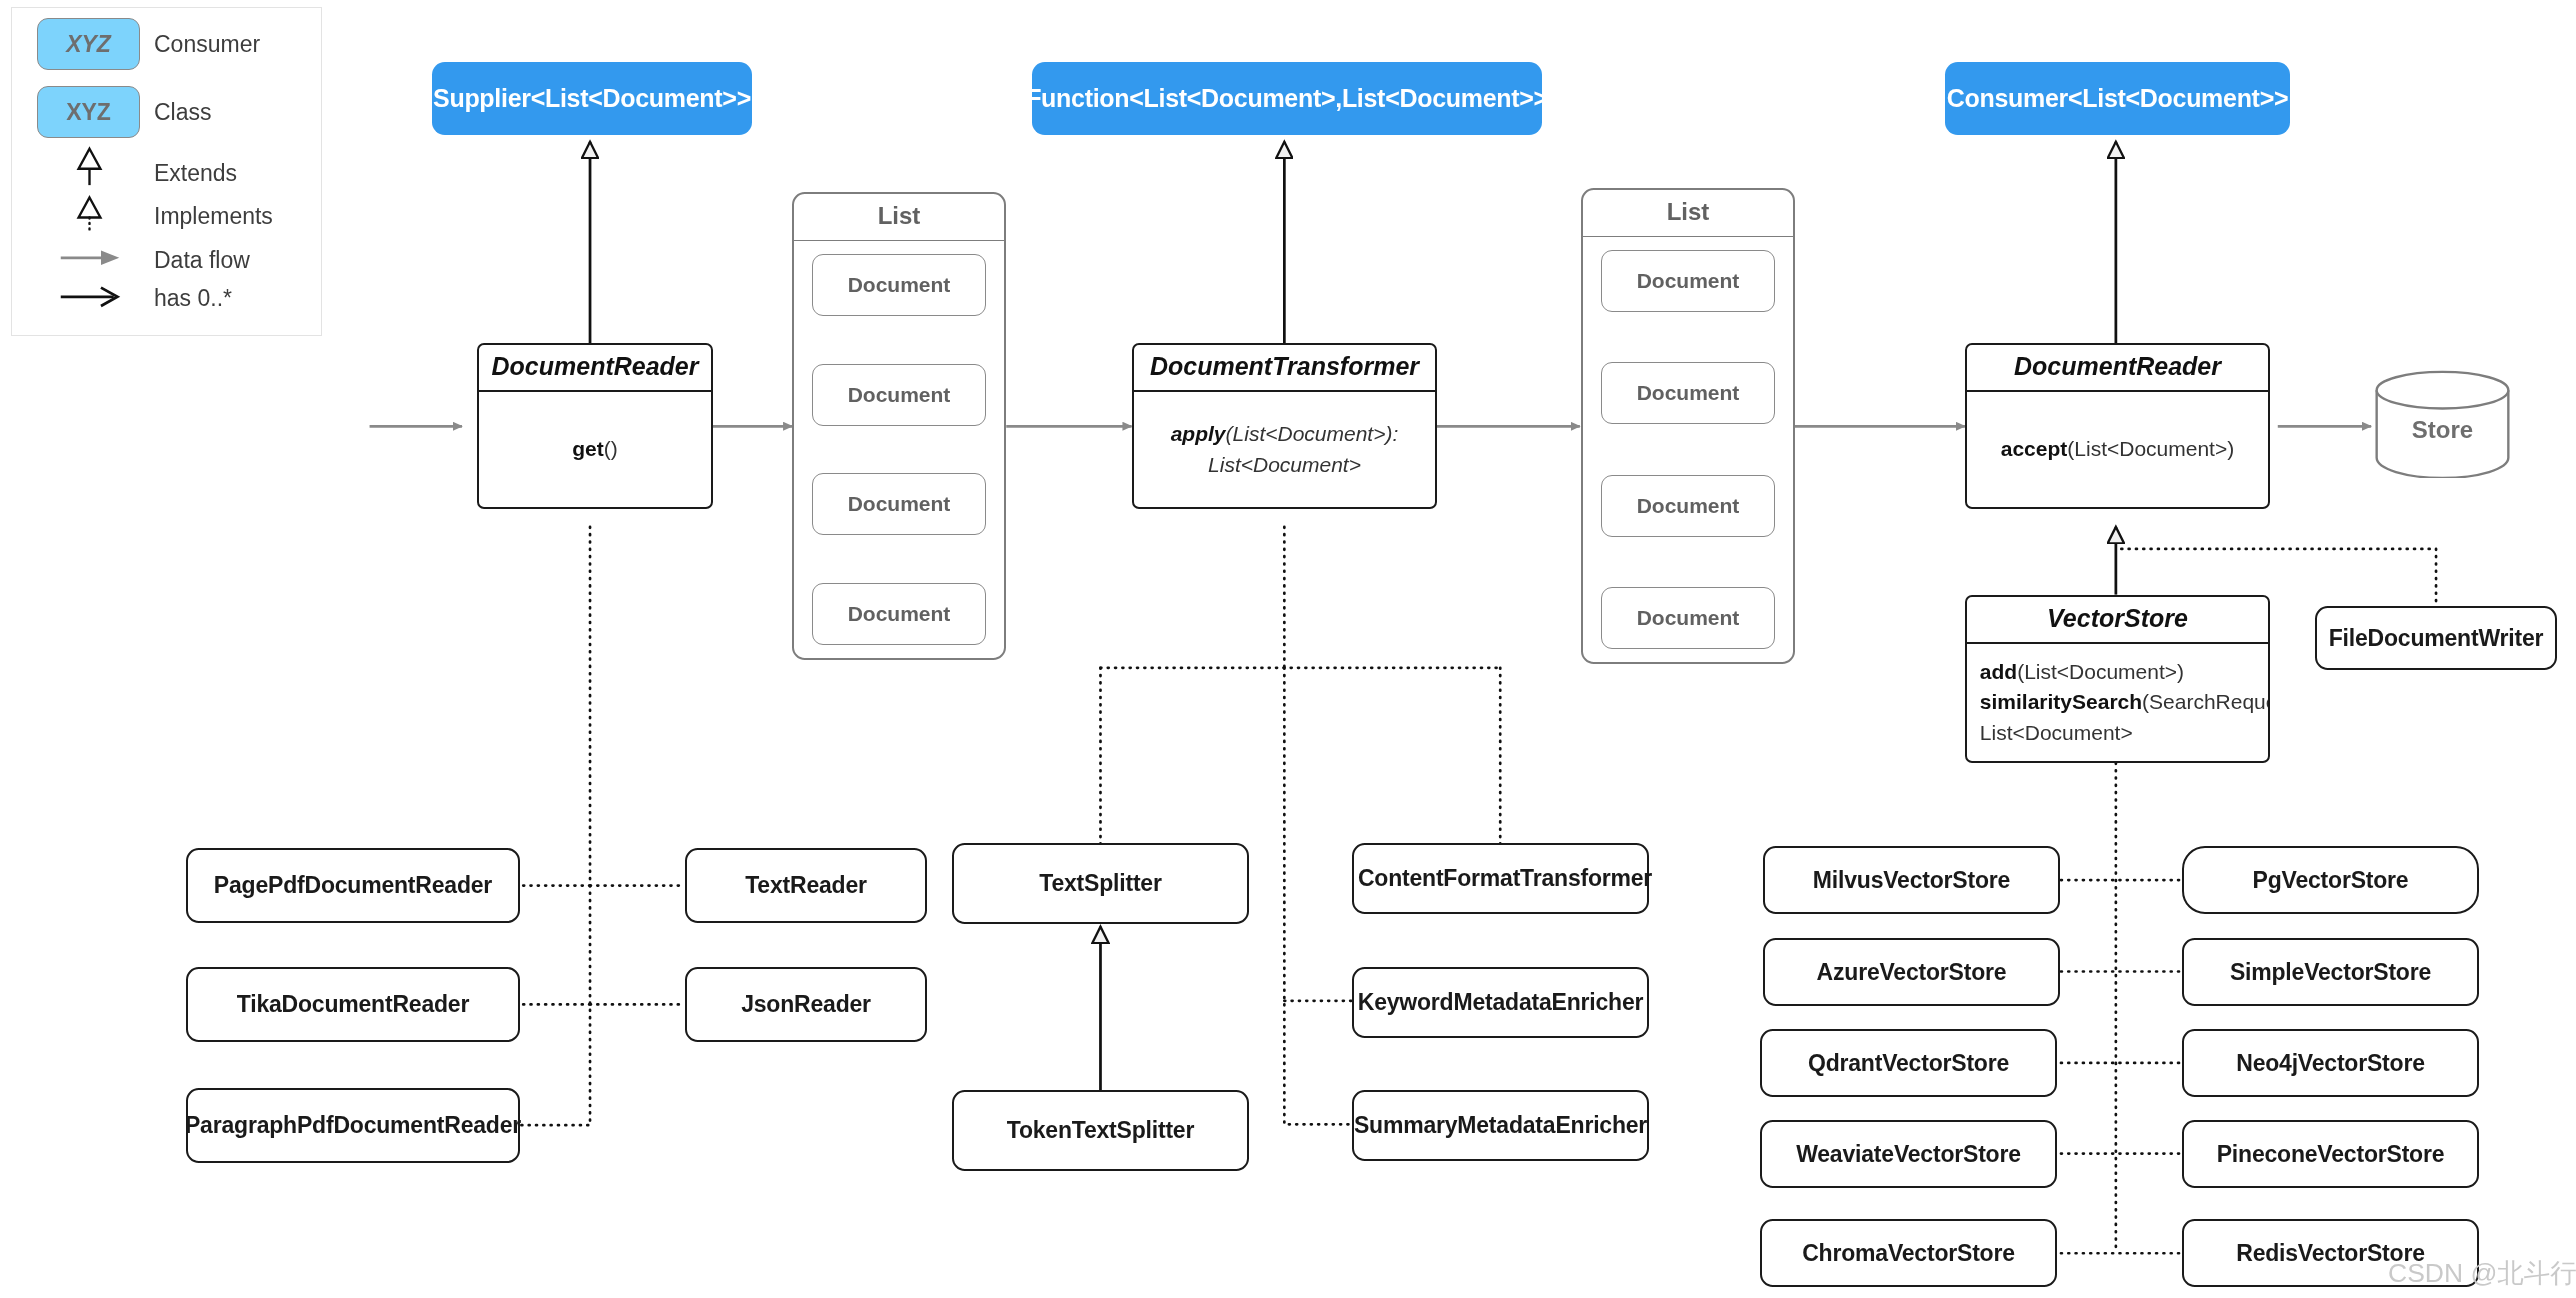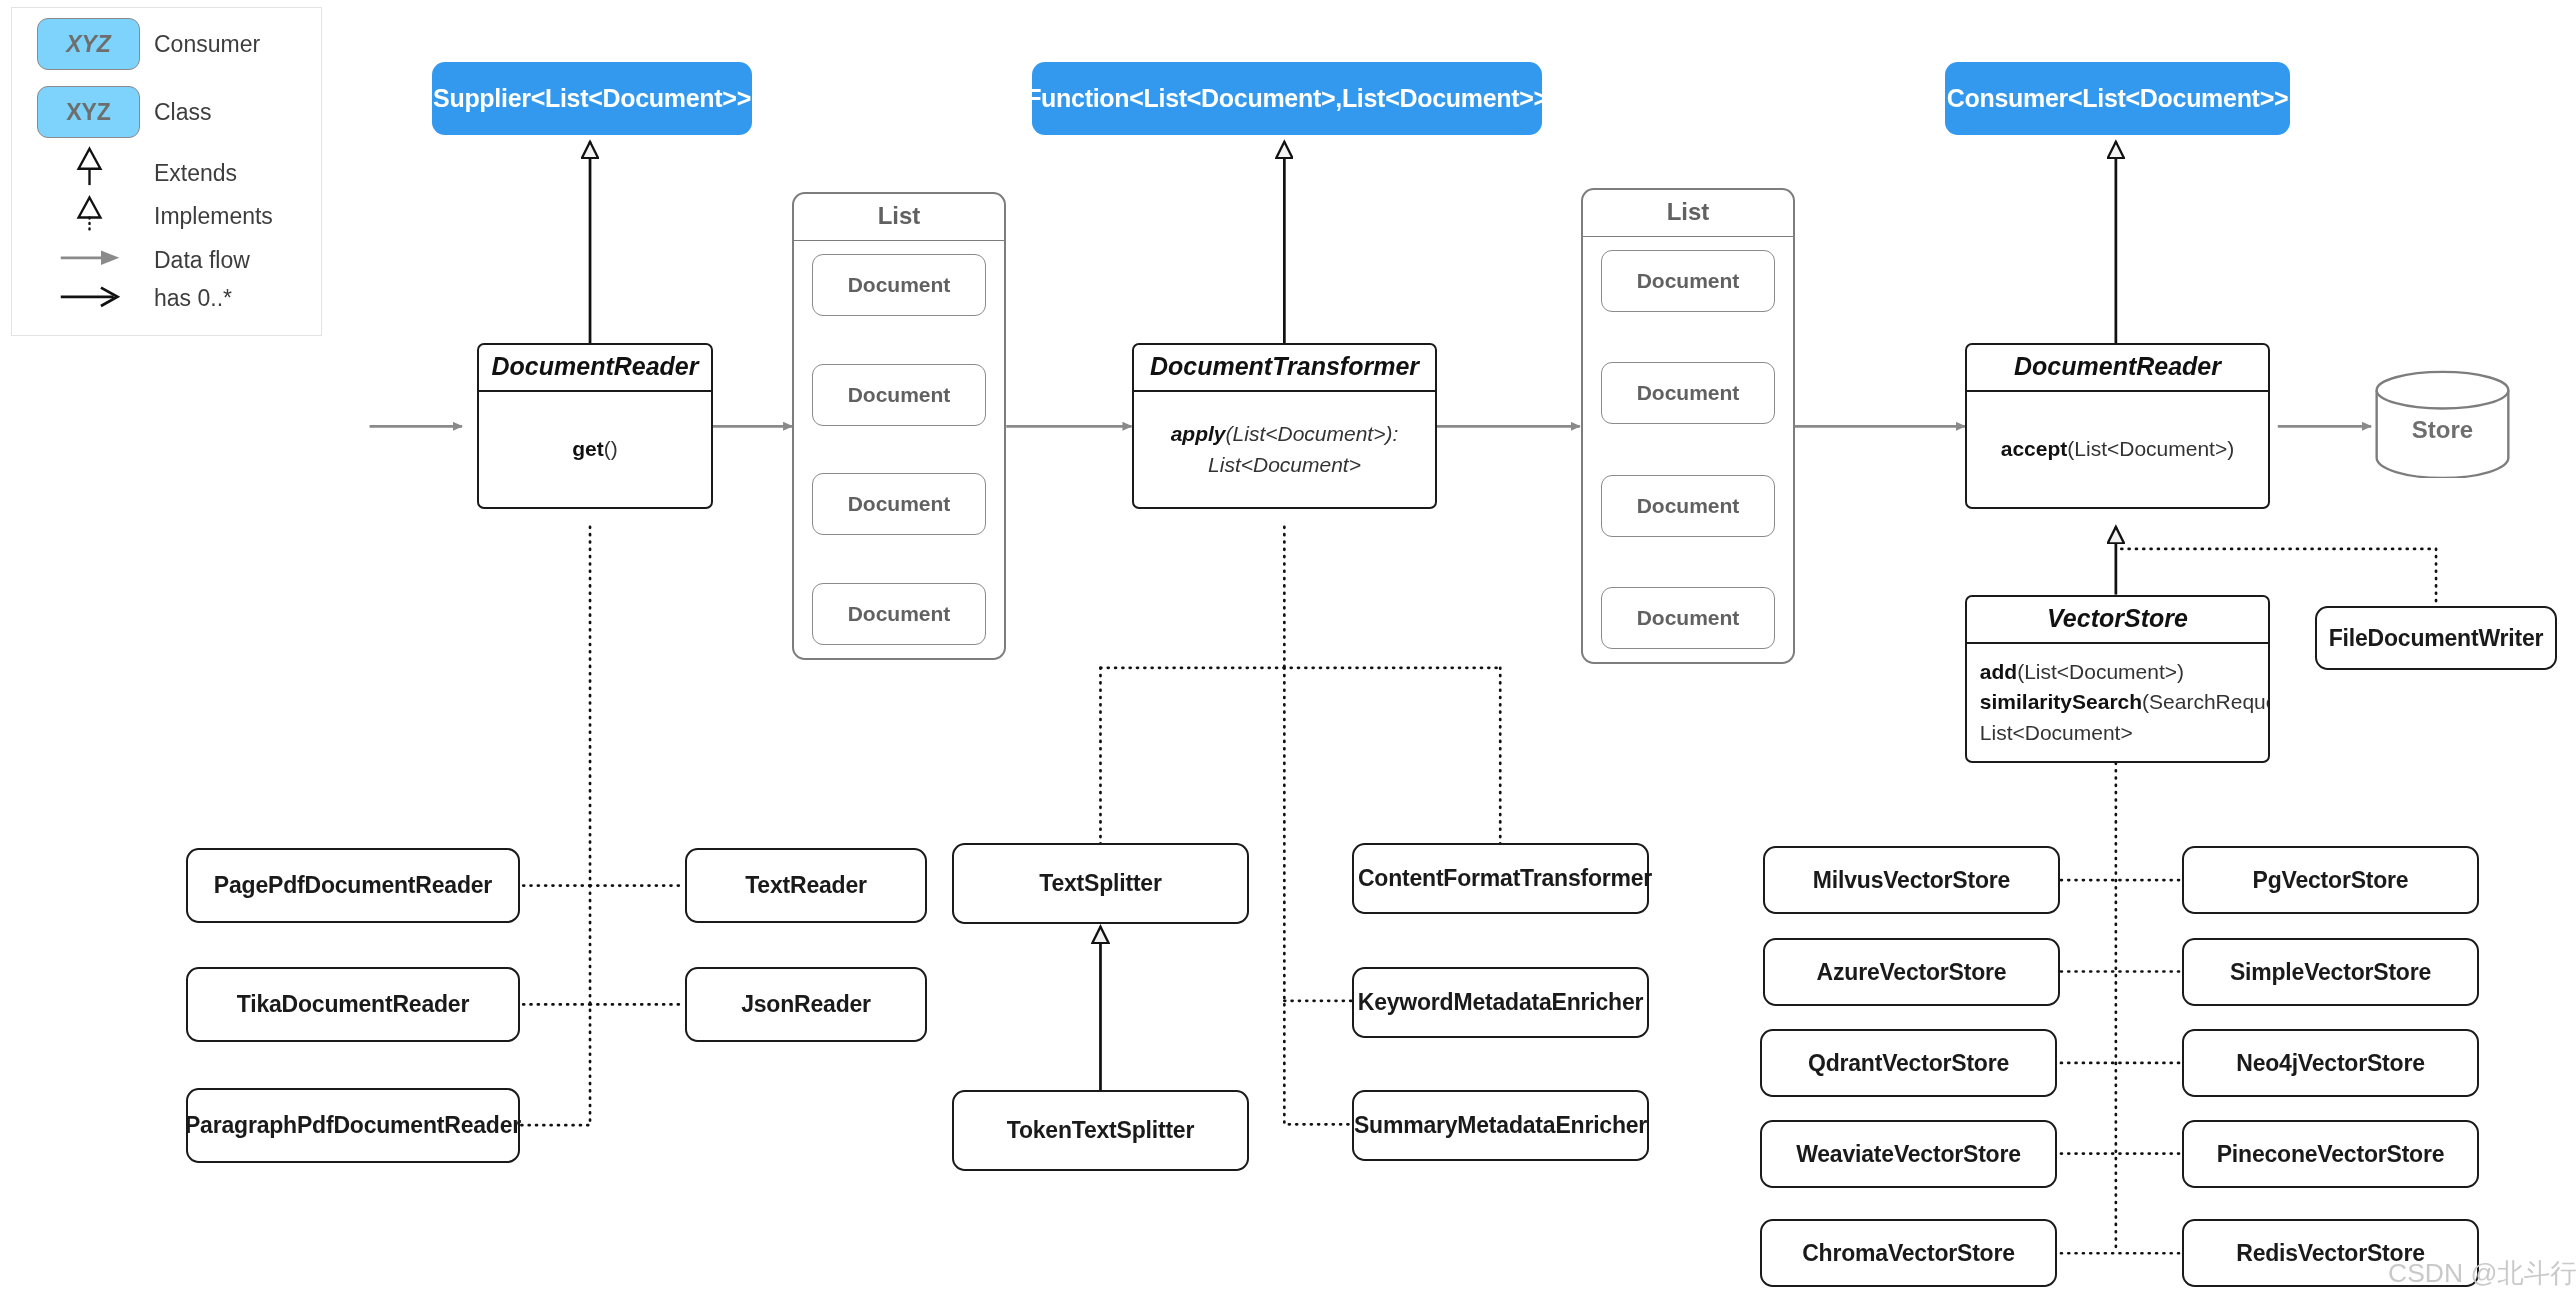--- a/index.html
+++ b/index.html
@@ -406,21 +406,21 @@
   <div class="node impl" style="left:1760px; top:1029px; width:297px; height:68px;">
     <span>QdrantVectorStore</span>
   </div>
   <div class="node impl" style="left:1760px; top:1120px; width:297px; height:68px;">
     <span>WeaviateVectorStore</span>
   </div>
   <div class="node impl" style="left:1760px; top:1219px; width:297px; height:68px;">
     <span>ChromaVectorStore</span>
   </div>
 
-  <div class="node impl" style="left:2182px; top:846px; width:297px; height:68px;">
+  <div class="node impl" style="left:2182px; top:846px; width:297px; height:68px;border-radius:23px;">
     <span>PgVectorStore</span>
   </div>
   <div class="node impl" style="left:2182px; top:938px; width:297px; height:68px;">
     <span>SimpleVectorStore</span>
   </div>
   <div class="node impl" style="left:2182px; top:1029px; width:297px; height:68px;">
     <span>Neo4jVectorStore</span>
   </div>
   <div class="node impl" style="left:2182px; top:1120px; width:297px; height:68px;">
     <span>PineconeVectorStore</span>

